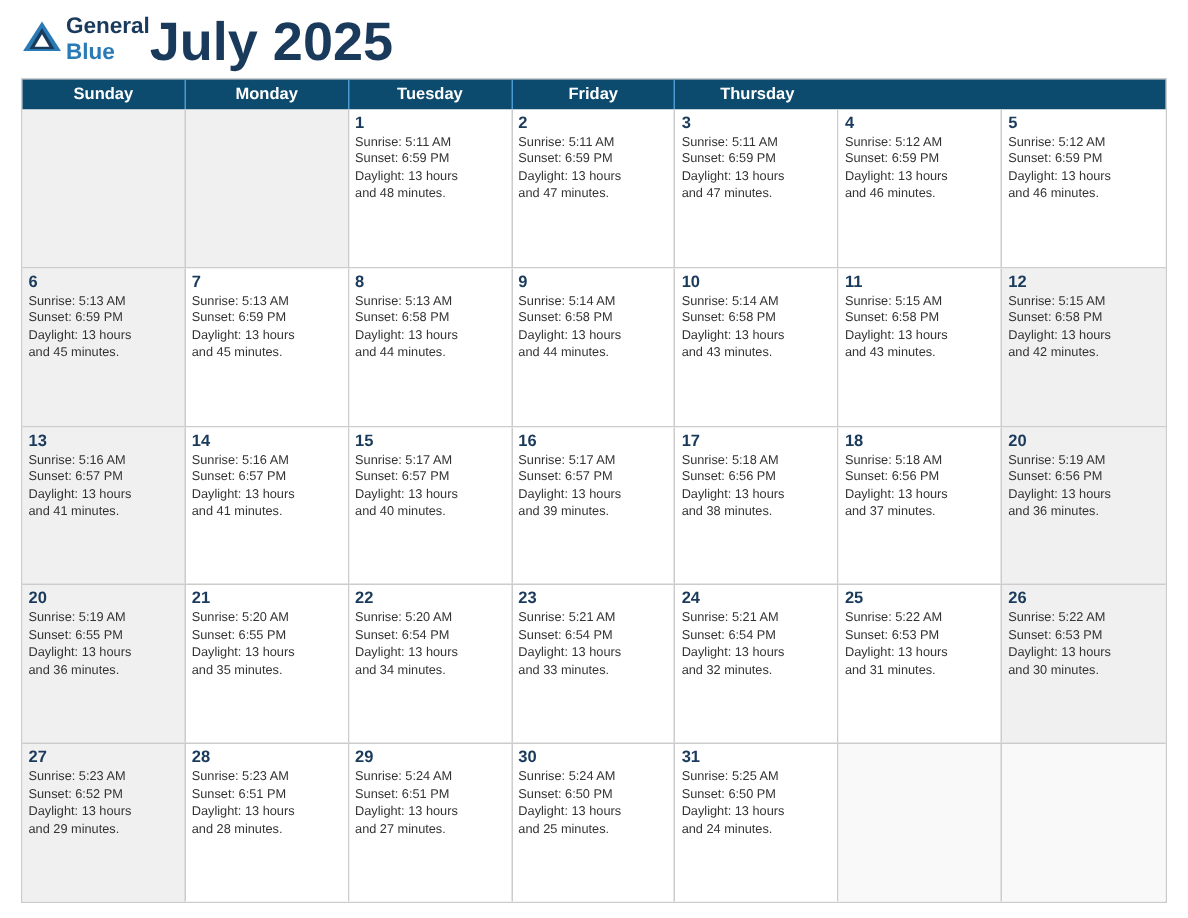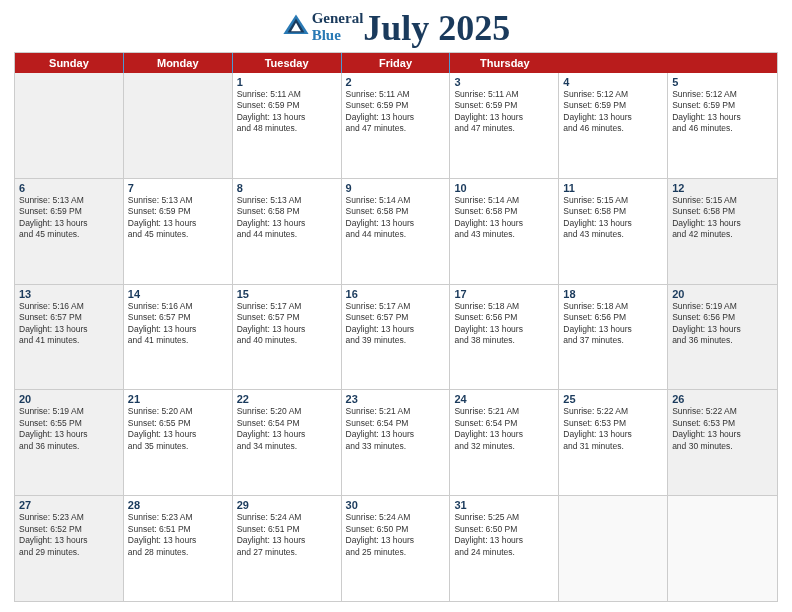--- a/index.html
+++ b/index.html
@@ -12,24 +12,23 @@
     }
     .page {
       width: 792px;
       height: 612px;
       padding: 10px 14px;
       display: flex;
       flex-direction: column;
     }
     .header {
       display: flex;
-      justify-content: center;
+      justify-content: flex-start;
       align-items: flex-start;
       margin-bottom: 6px;
-      font-family: Liberation Serif, serif;
     }
     .logo {
       display: flex;
       align-items: center;
     }
     .logo-icon {
       width: 28px;
       height: 28px;
       margin-right: 2px;
     }
@@ -49,21 +48,21 @@
     }
     .calendar {
       flex: 1;
       display: flex;
       flex-direction: column;
       border: 1px solid #ccc;
     }
     .cal-header {
       display: grid;
       grid-template-columns: repeat(7, 1fr);
-      background: #b91c1c;
+      background: #0c4a6e;
     }
     .cal-header-cell {
       color: #fff;
       font-size: 11px;
       font-weight: bold;
       text-align: center;
       padding: 4px 2px;
       border-right: 1px solid #4a9ad4;
     }
     .cal-header-cell:last-child { border-right: none; }

